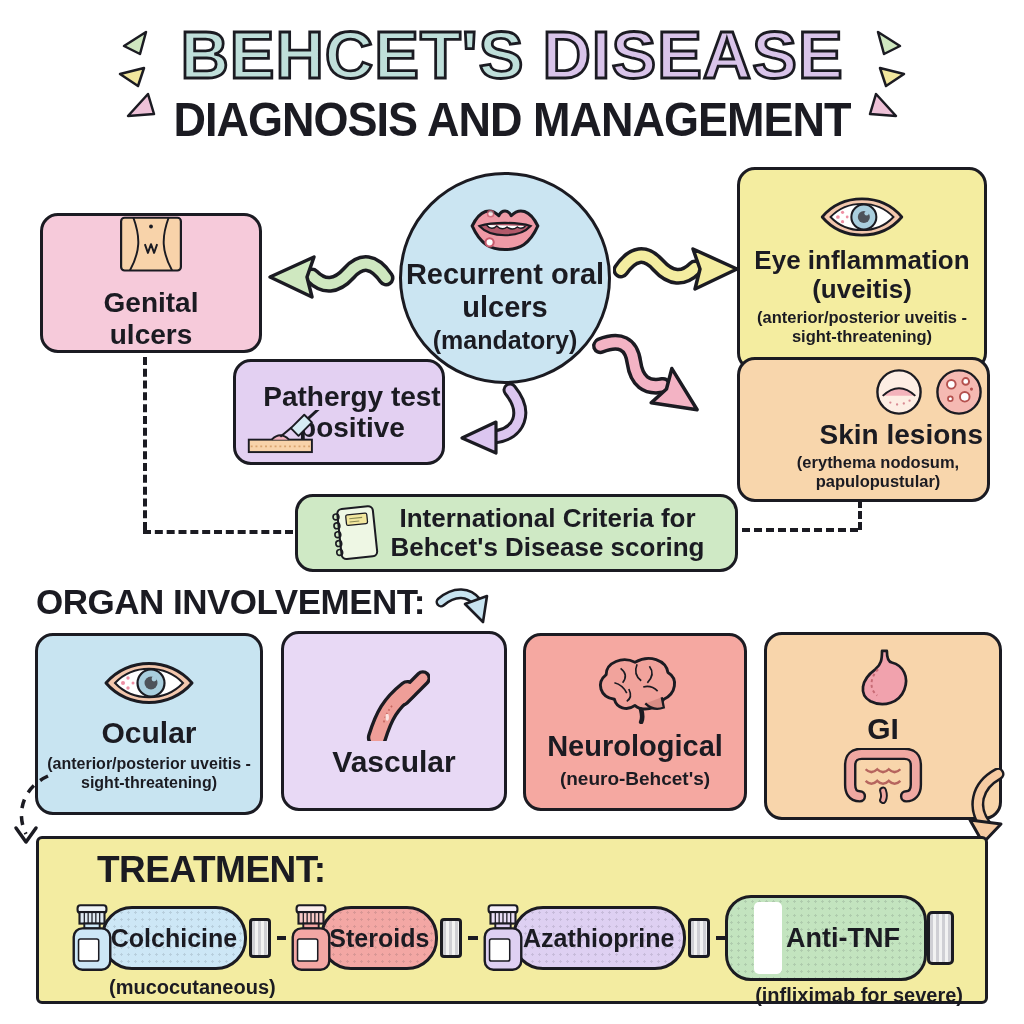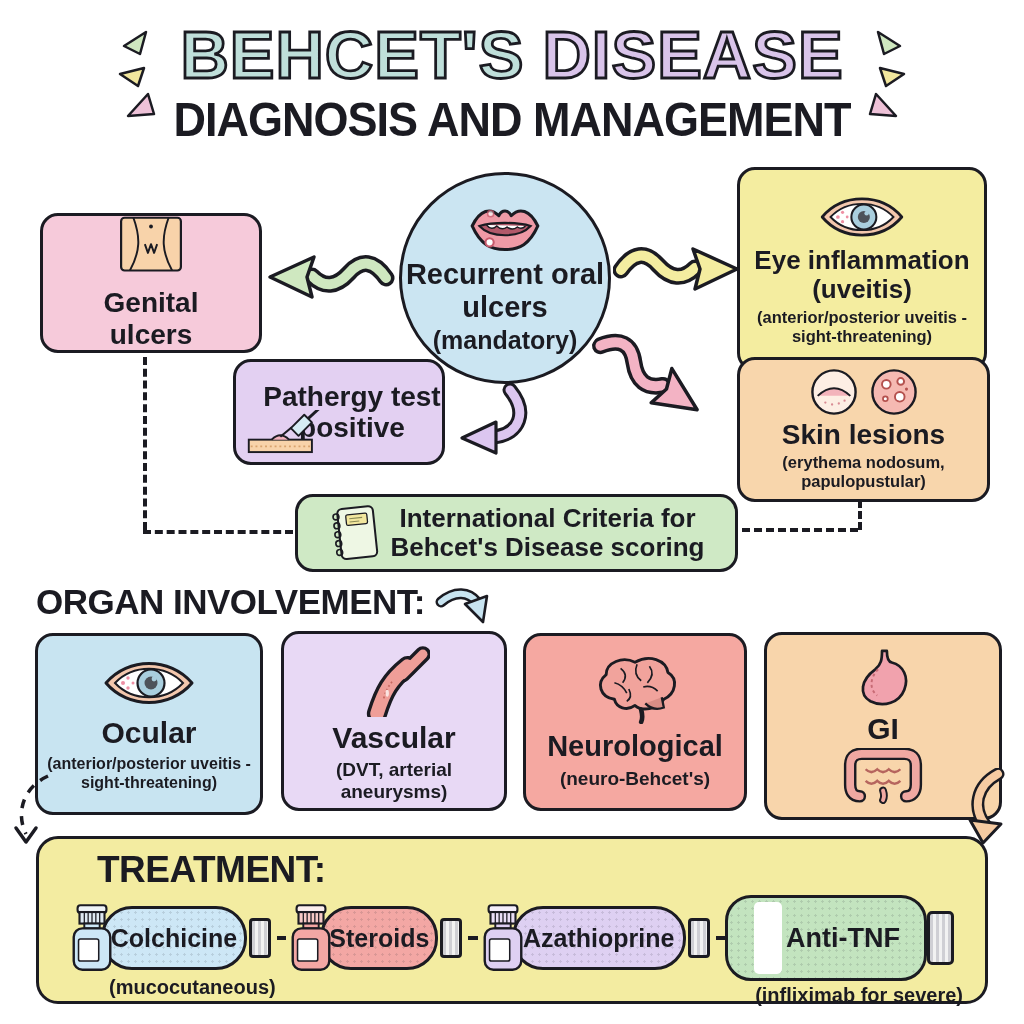--- a/index.html
+++ b/index.html
@@ -135,21 +135,21 @@
     <svg class="abs" style="left:10px;bottom:8px;" width="84" height="44" viewBox="0 0 86 46">
       <rect x="2" y="31" width="66" height="13" fill="#f8d3aa" stroke="#1b1b22" stroke-width="2"></rect>
       <path d="M4 38 h62" stroke="#d8a36e" stroke-width="2" stroke-dasharray="2 3"></path>
       <path d="M26 31 q9 -9 18 0" fill="#f3b3be" stroke="#1b1b22" stroke-width="2"></path>
       <line x1="35" y1="28" x2="47" y2="18" stroke="#1b1b22" stroke-width="2.2"></line>
       <polygon points="46,19 60,5 68,13 54,27" fill="#d6ecf4" stroke="#1b1b22" stroke-width="2" stroke-linejoin="round"></polygon>
       <line x1="64" y1="9" x2="76" y2="-2" stroke="#1b1b22" stroke-width="3"></line>
     </svg>
   </div>
 
-  <div class="sketch" style="left:737px;top:357px;width:253px;height:145px;--bg:#f8d6ac;gap:3px;padding:4px;">
+  <div class="sketch" style="left:737px;top:357px;width:253px;height:145px;--bg:#f8d6ac;gap:3px;padding:4px;align-items:flex-end;">
     <div style="display:flex;gap:12px;">
       <svg width="48" height="48" viewBox="0 0 50 50">
         <circle cx="25" cy="25" r="22.5" fill="#fdeee4" stroke="#1b1b22" stroke-width="2.5"></circle>
         <path d="M8 29 Q 25 13 42 29" fill="#f3b3bb" stroke="#1b1b22" stroke-width="2"></path>
         <circle cx="16" cy="36" r="1.2" fill="#d98b94"></circle>
           <circle cx="23" cy="38" r="1.2" fill="#d98b94"></circle>
           <circle cx="30" cy="37" r="1.2" fill="#d98b94"></circle>
           <circle cx="36" cy="34" r="1.2" fill="#d98b94"></circle>
       </svg>
       <svg width="48" height="48" viewBox="0 0 50 50">
@@ -230,21 +230,20 @@
   <div class="sketch" style="left:281px;top:631px;width:226px;height:180px;--bg:#e8d9f5;gap:4px;padding:4px;">
     <svg width="72" height="78" viewBox="0 0 84 92">
       <path d="M22 88 C 30 62 38 48 58 32" stroke="#1b1b22" stroke-width="24" fill="none" stroke-linecap="round"></path>
       <path d="M52 42 L76 18" stroke="#1b1b22" stroke-width="19" fill="none" stroke-linecap="round"></path>
       <path d="M22 88 C 30 62 38 48 58 32" stroke="#ef9e98" stroke-width="16" fill="none" stroke-linecap="round"></path>
       <path d="M52 42 L76 18" stroke="#ef9e98" stroke-width="11" fill="none" stroke-linecap="round"></path>
       <path d="M30 70 c2 -8 5 -14 10 -20" stroke="#c5665e" stroke-width="2" fill="none" stroke-dasharray="2 3"></path>
       <ellipse cx="34" cy="64" rx="2" ry="4" fill="#fbe4e1"></ellipse>
     </svg>
     <div class="box-label" style="font-size:30px;">Vascular</div>
-    <div class="box-note" style="font-size:19px;width:170px;">(DVT, arterial aneurysms)</div>
   </div>
 
   <div class="sketch" style="left:523px;top:633px;width:224px;height:178px;--bg:#f5a8a1;gap:6px;padding:4px;">
     <svg width="92" height="70" viewBox="0 0 88 68">
       <path d="M24 44 C 10 42 6 28 16 20 C 16 8 32 2 44 8 C 58 0 74 6 76 18 C 86 24 84 38 72 44 C 66 54 50 56 44 50 C 36 56 26 52 24 44 Z" fill="#f1a39c" stroke="#1b1b22" stroke-width="2.8" stroke-linejoin="round"></path>
       <path d="M30 14 q8 6 2 14 M46 10 q-4 10 4 16 M58 12 q6 8 -2 16 M24 28 q8 2 12 10 M52 32 q8 -2 14 4 M38 34 q4 8 -2 12" stroke="#1b1b22" stroke-width="1.6" fill="none"></path>
       <path d="M54 48 q8 8 18 4 l-2 -10" fill="#d98d86" stroke="#1b1b22" stroke-width="2.2"></path>
       <path d="M50 54 q2 8 0 12" stroke="#1b1b22" stroke-width="4.5" stroke-linecap="round"></path>
     </svg>
     <div class="box-label" style="font-size:29px;">Neurological</div>
@@ -269,21 +268,21 @@
   <svg class="abs" style="left:6px;top:772px;" width="58" height="78" viewBox="0 0 58 78">
     <path d="M42 4 C 16 16 10 42 20 62" stroke="#1b1b22" stroke-width="3.5" stroke-dasharray="9 8" fill="none"></path>
     <path d="M10 56 L20 70 L30 56" stroke="#1b1b22" stroke-width="3.5" fill="none" stroke-linecap="round" stroke-linejoin="round"></path>
   </svg>
   <svg class="abs" style="left:962px;top:768px;" width="48" height="80" viewBox="0 0 48 80">
     <path d="M36 6 C 14 18 10 40 24 58" stroke="#1b1b22" stroke-width="13" fill="none" stroke-linecap="round"></path>
     <path d="M36 6 C 14 18 10 40 24 58" stroke="#f6cba2" stroke-width="8" fill="none" stroke-linecap="round"></path>
     <polygon points="8,52 21,75 39,56" fill="#f6cba2" stroke="#1b1b22" stroke-width="3" stroke-linejoin="round"></polygon>
   </svg>
 
-  <div class="sketch" style="left:36px;top:836px;width:952px;height:168px;--bg:#f3eca1;border-radius:22px;display:block;">
+  <div class="sketch" style="left:36px;top:836px;width:952px;height:168px;--bg:#f3eca1;border-radius:6px;display:block;">
     <div class="treat-heading">TREATMENT:</div>
     <div class="drugs">
 
       <div class="drug">
         <svg class="vial" width="50" height="70" viewBox="0 0 52 72">
           <rect x="11" y="2" width="30" height="8" rx="3" fill="#eef3f7" stroke="#1b1b22" stroke-width="2.2"></rect>
           <rect x="13" y="9" width="26" height="12" fill="#dfe9f2" stroke="#1b1b22" stroke-width="2.2"></rect>
           <path d="M18 9 V21 M22 9 V21 M26 9 V21 M30 9 V21 M34 9 V21" stroke="#1b1b22" stroke-width="1.3"></path>
           <rect x="18" y="21" width="16" height="5" fill="#cde7f6" stroke="#1b1b22" stroke-width="2"></rect>
           <rect x="7" y="26" width="38" height="43" rx="9" fill="#cde7f6" stroke="#1b1b22" stroke-width="2.5"></rect>

